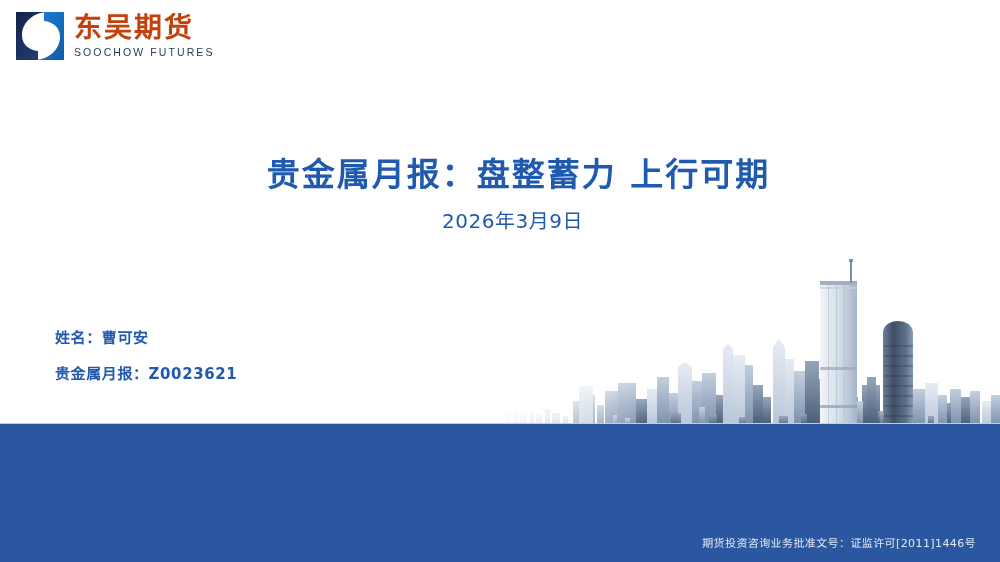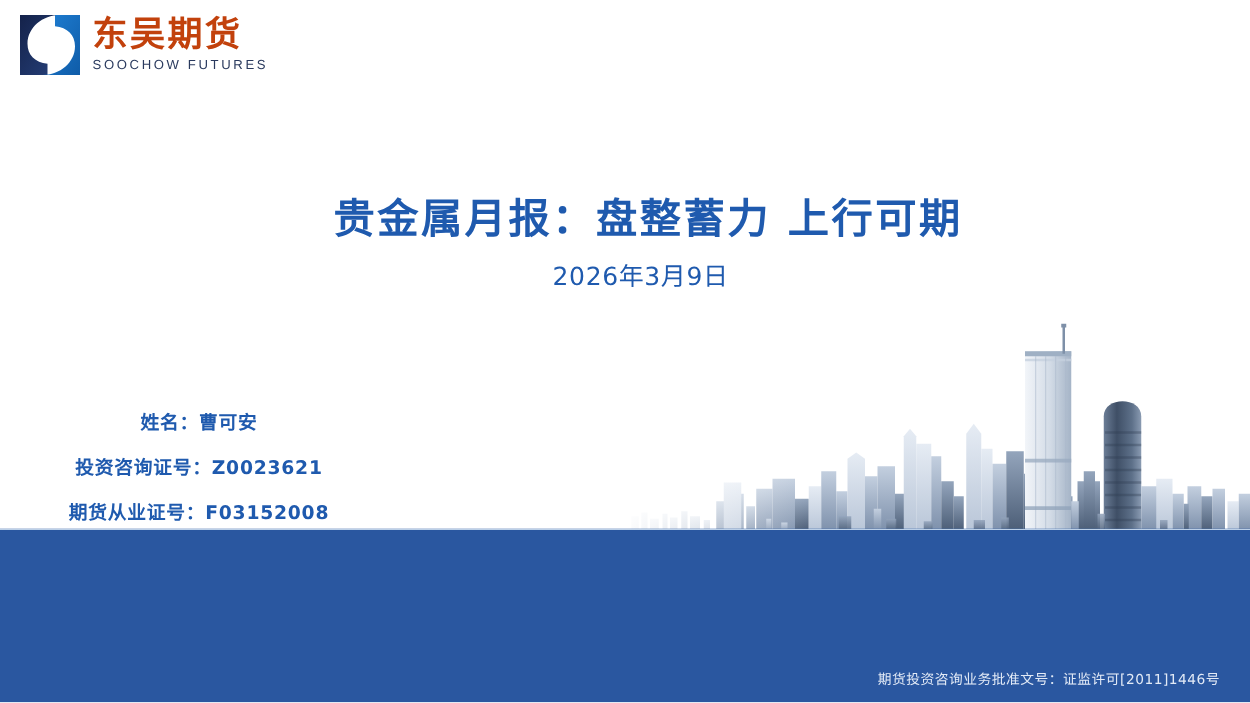--- a/index.html
+++ b/index.html
@@ -64,21 +64,20 @@
     letter-spacing:0.5px;
     white-space:nowrap;
     margin-left:25px;
   }
 
   
   .author-block{
     position:absolute; left:55px; top:326px;
     display:flex; flex-direction:column;
     gap:15px;
-    text-align:center;
   }
   .author-line{
     font-size:15px; font-weight:bold;
     color:#1f5aae;
     font-family:"DejaVu Sans",sans-serif;
     letter-spacing:0.6px;
     white-space:nowrap;
   }
 
   
@@ -157,22 +156,21 @@
       <span class="logo-cn">东吴期货</span>
       <span class="logo-en">SOOCHOW FUTURES</span>
     </span>
   </div>
 
   <div class="title">贵金属月报：盘整蓄力  上行可期</div>
   <div class="date">2026年3月9日</div>
 
   <div class="author-block">
     <div class="author-line">姓名：曹可安</div>
-    <div class="author-line">投资咨询证号：Z0023621</div>
-    <div class="author-line">期货从业证号：F03152008</div>
+    <div class="author-line">贵金属月报：Z0023621</div>
   </div>
 
   <div class="cityscape">
     <svg viewBox="0 0 505 170" xmlns="http://www.w3.org/2000/svg" aria-hidden="true">
       <defs>
         <linearGradient id="bLight" x1="0" y1="0" x2="0" y2="1">
           <stop offset="0%" stop-color="#e6ecf4"></stop>
           <stop offset="100%" stop-color="#b9c6d8"></stop>
         </linearGradient>
         <linearGradient id="bMid" x1="0" y1="0" x2="0" y2="1">

